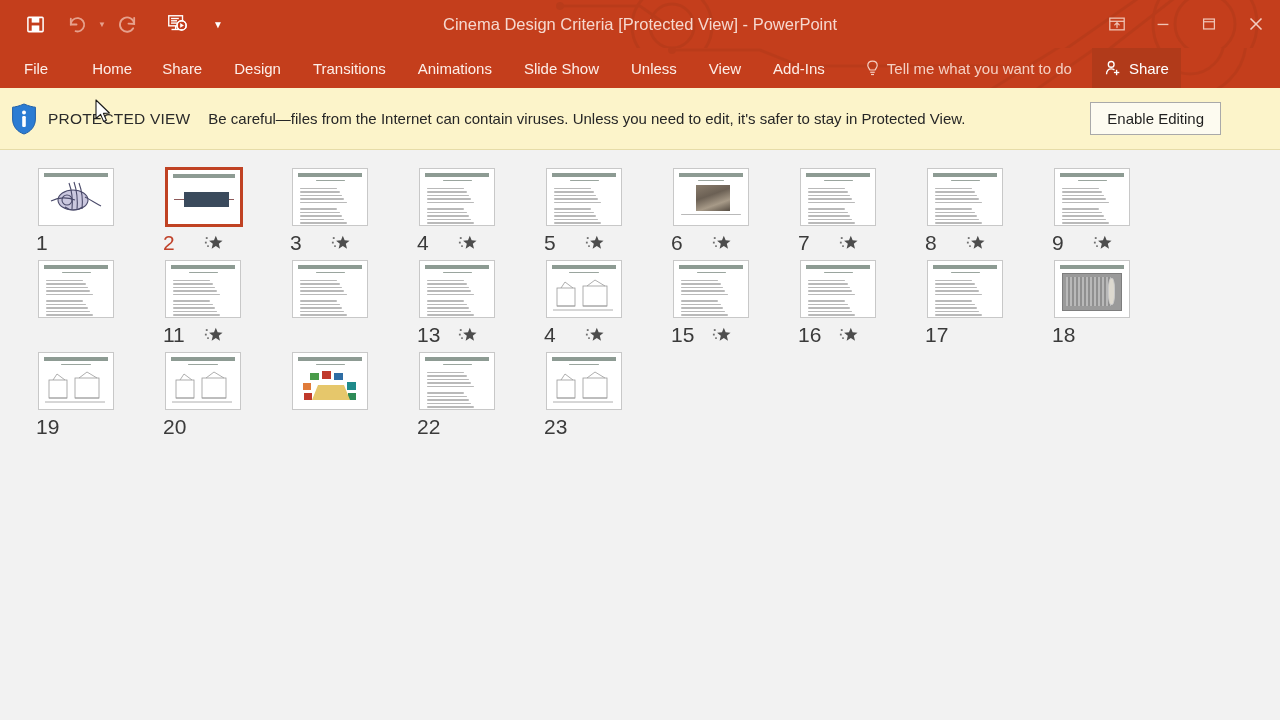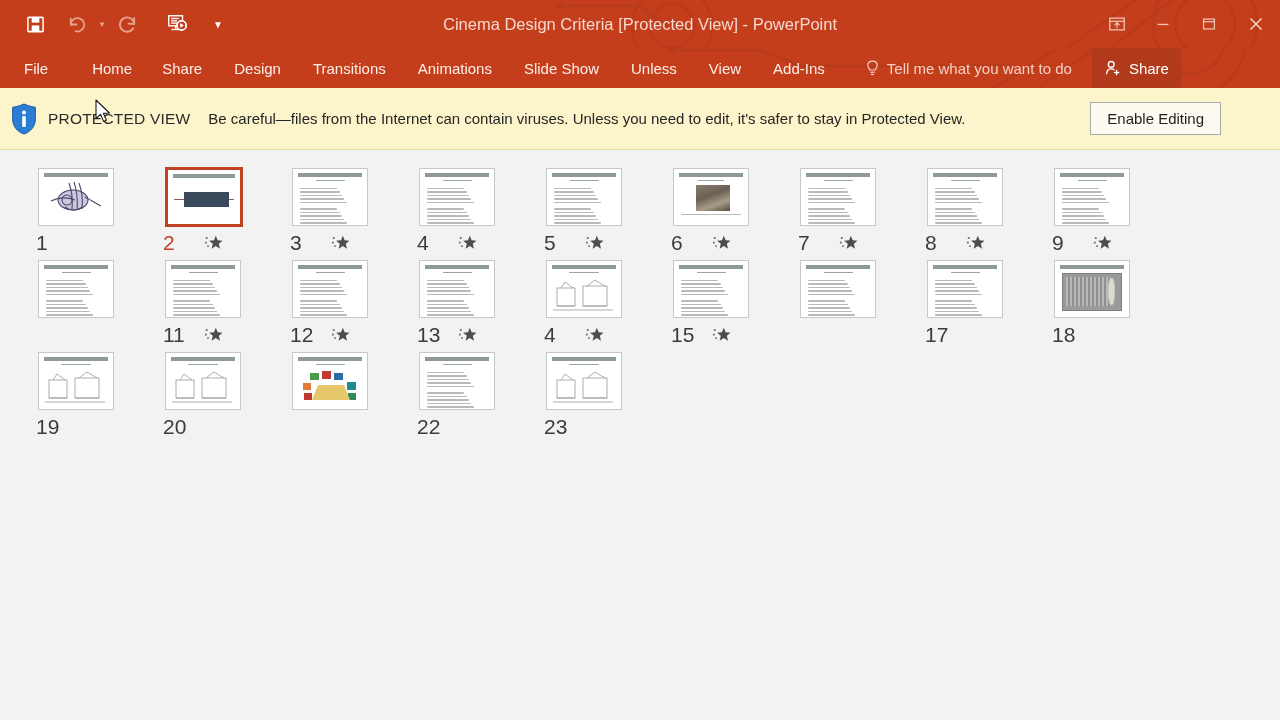--- a/index.html
+++ b/index.html
@@ -777,31 +777,20 @@
               <div class="ln" style="width:78%"></div>
               <div class="gap"></div>
               <div class="ln" style="width:62%"></div>
               <div class="ln" style="width:66%"></div>
               <div class="ln" style="width:70%"></div>
               <div class="ln" style="width:74%"></div>
               <div class="ln" style="width:78%"></div>
             </div>
           </div>
         </div>
-        <div class="meta">
-          <span class="snum">12</span>
-          <span class="star">
-            <svg width="20" height="19" viewBox="0 0 22 20">
-              <path d="M13 1.5 L15 6.4 L20.4 6.9 L16.3 10.4 L17.6 15.7 L13 12.8 L8.4 15.7 L9.7 10.4 L5.6 6.9 L11 6.4 Z" fill="#4d4d4d"></path>
-              <rect x="2" y="3" width="2" height="2" fill="#6e6e6e"></rect>
-              <rect x="1" y="8" width="2" height="2" fill="#6e6e6e"></rect>
-              <rect x="3.5" y="12" width="1.8" height="1.8" fill="#6e6e6e"></rect>
-            </svg>
-          </span>
-        </div>
       </div>
       <div class="tcell">
         <div class="tslot tslot-pad">
           <div class="tframe">
             <div class="s-head"></div>
             <div class="s-title">
               <div class="ln t" style="width:50%;margin:0 auto"></div>
             </div>
             <div class="s-lines">
               <div class="ln" style="width:62%"></div>
@@ -909,20 +898,31 @@
               <div class="ln" style="width:74%"></div>
               <div class="ln" style="width:78%"></div>
               <div class="gap"></div>
               <div class="ln" style="width:62%"></div>
               <div class="ln" style="width:66%"></div>
               <div class="ln" style="width:70%"></div>
               <div class="ln" style="width:74%"></div>
               <div class="ln" style="width:78%"></div>
             </div>
           </div>
+        </div>
+        <div class="meta">
+          <span class="snum">16</span>
+          <span class="star">
+            <svg width="20" height="19" viewBox="0 0 22 20">
+              <path d="M13 1.5 L15 6.4 L20.4 6.9 L16.3 10.4 L17.6 15.7 L13 12.8 L8.4 15.7 L9.7 10.4 L5.6 6.9 L11 6.4 Z" fill="#4d4d4d"></path>
+              <rect x="2" y="3" width="2" height="2" fill="#6e6e6e"></rect>
+              <rect x="1" y="8" width="2" height="2" fill="#6e6e6e"></rect>
+              <rect x="3.5" y="12" width="1.8" height="1.8" fill="#6e6e6e"></rect>
+            </svg>
+          </span>
         </div>
       </div>
       <div class="tcell">
         <div class="tslot tslot-pad">
           <div class="tframe">
             <div class="s-head"></div>
             <div class="s-title">
               <div class="ln t" style="width:50%;margin:0 auto"></div>
             </div>
             <div class="s-lines">

